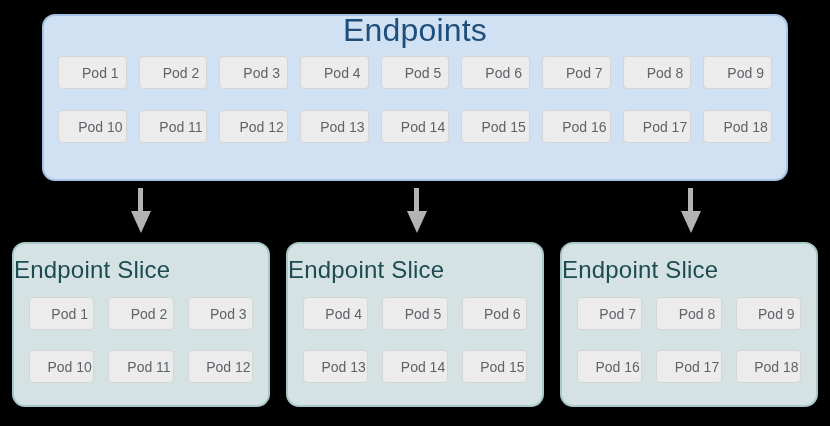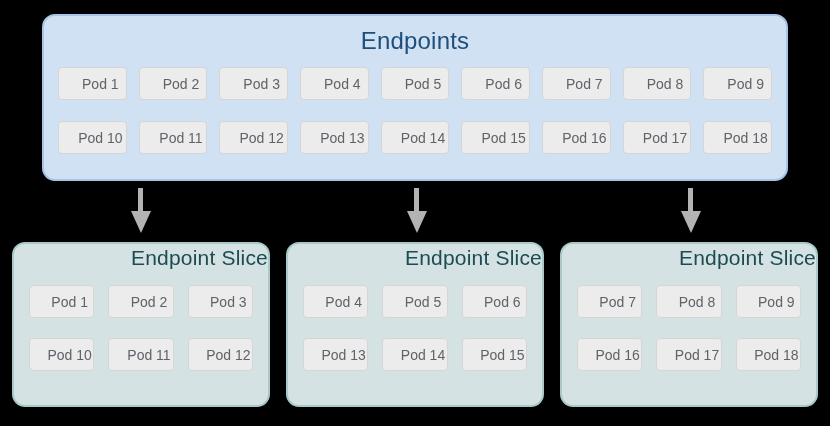--- a/index.html
+++ b/index.html
@@ -19,23 +19,23 @@
   .endpoints-box {
     position: absolute;
     left: 42px; top: 14px;
     width: 746px; height: 167px;
     box-sizing: border-box;
     background: #cfe1f3;
     border: 2px solid #a5c4e7;
     border-radius: 13px;
   }
   .endpoints-title {
-    margin-top: 11px;
+    margin-top: 0;
     text-align: center;
-    font-size: 24px;
+    font-size: 32px;
     line-height: 28px;
     font-weight: 500;
     color: #1e4e79;
     letter-spacing: 0.2px;
   }
   .endpoints-grid {
     display: grid;
     grid-template-columns: repeat(9, 1fr);
     column-gap: 12px;
     row-gap: 21px;
@@ -92,23 +92,23 @@
     width: 258px; height: 165px;
     box-sizing: border-box;
     background: #d4e2e3;
     border: 2px solid #a9c8ca;
     border-radius: 13px;
   }
   .slice-1 { left: 12px; }
   .slice-2 { left: 286px; }
   .slice-3 { left: 560px; }
   .slice-title {
-    margin-top: 0;
-    text-align: right;
-    font-size: 21px;
+    margin-top: 12px;
+    text-align: left;
+    font-size: 24px;
     line-height: 28px;
     font-weight: 500;
     color: #1d4b52;
     letter-spacing: 0.2px;
   }
   .slice-grid {
     display: grid;
     grid-template-columns: repeat(3, 1fr);
     column-gap: 14px;
     row-gap: 20px;

